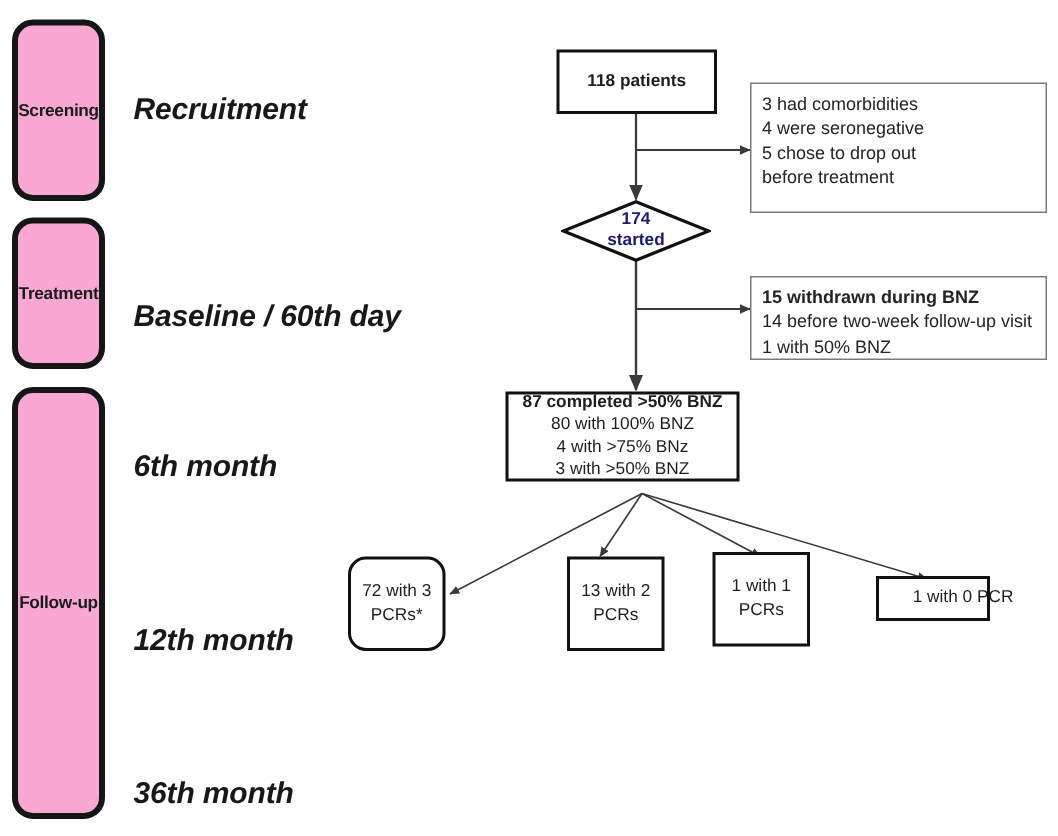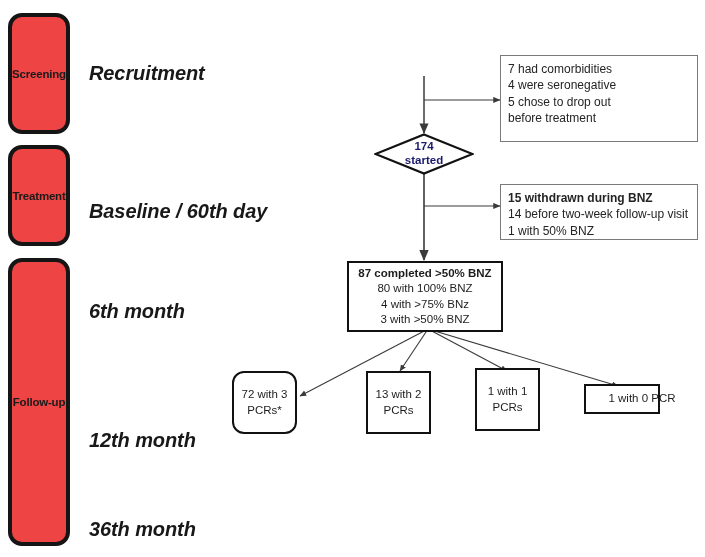--- a/index.html
+++ b/index.html
@@ -22,21 +22,21 @@
     left: 0; top: 0;
     width: 705px;
     height: 557px;
     pointer-events: none;
   }
 
   
   .phase {
     position: absolute;
     box-sizing: border-box;
-    background: #ef4444;
+    background: #f9a8d4;
     border: 4px solid #151515;
     border-radius: 14px;
     display: flex;
     align-items: center;
     justify-content: center;
   }
   .phase-label {
     font-size: 11.5px;
     font-weight: 700;
     color: #1a1a1a;
@@ -143,27 +143,30 @@
   <div class="phase" style="left:8px; top:145px; width:62px; height:101px;">
     <span class="phase-label">Treatment</span>
   </div>
 
   <div class="timeline-label" style="left:89px; top:62px;">Recruitment</div>
 
   <div class="timeline-label" style="left:89px; top:200px;">Baseline / 60th day</div>
 
   <div class="timeline-label" style="left:89px; top:300px;">6th month</div>
 
-  <div class="timeline-label" style="left:89px; top:429px;">12th month</div>
+  <div class="timeline-label" style="left:89px; top:416px;">12th month</div>
 
   <div class="timeline-label" style="left:89px; top:518px;">36th month</div>
 
+  <div class="node heavy" style="left:371px; top:33px; width:107px; height:43px;">
+    <div class="ln b">118 patients</div>
+  </div>
 
   <div class="node light" style="left:500px; top:55px; width:198px; height:87px;">
-    <div class="ln">7 had comorbidities</div>
+    <div class="ln">3 had comorbidities</div>
     <div class="ln">4 were seronegative</div>
     <div class="ln">5 chose to drop out</div>
     <div class="ln">before treatment</div>
   </div>
 
   <div class="diamond-wrap" style="left:374px; top:133px; width:100px; height:42px;">
     <svg width="100" height="42" viewBox="0 0 100 42" xmlns="http://www.w3.org/2000/svg">
       <polygon points="50,1.5 98.5,21 50,40.5 1.5,21" fill="#ffffff" stroke="#111111" stroke-width="2.2"></polygon>
     </svg>
     <div class="diamond-text">
@@ -171,33 +174,33 @@
       <div class="ln">started</div>
     </div>
   </div>
 
   <div class="node light" style="left:500px; top:184px; width:198px; height:56px;">
     <div class="ln b">15 withdrawn during BNZ</div>
     <div class="ln">14 before two-week follow-up visit</div>
     <div class="ln">1 with 50% BNZ</div>
   </div>
 
-  <div class="node heavy" style="left:347px; top:261px; width:156px; height:71px;">
+  <div class="node heavy" style="left:337px; top:261px; width:156px; height:60px;">
     <div class="ln b">87 completed &gt;50% BNZ</div>
     <div class="ln">80 with 100% BNZ</div>
     <div class="ln">4 with &gt;75% BNz</div>
     <div class="ln">3 with &gt;50% BNZ</div>
   </div>
 
   <div class="node heavy" style="left:232px; top:371px; width:65px; height:63px;border-radius:12px;">
     <div class="ln">72 with 3</div>
     <div class="ln">PCRs*</div>
   </div>
 
-  <div class="node heavy" style="left:366px; top:371px; width:65px; height:63px;">
+  <div class="node heavy" style="left:378px; top:371px; width:65px; height:63px;">
     <div class="ln">13 with 2</div>
     <div class="ln">PCRs</div>
   </div>
 
   <div class="node heavy" style="left:475px; top:368px; width:65px; height:63px;">
     <div class="ln">1 with 1</div>
     <div class="ln">PCRs</div>
   </div>
 
   <div class="node heavy" style="left:584px; top:384px; width:76px; height:30px;padding-left:40px;">

